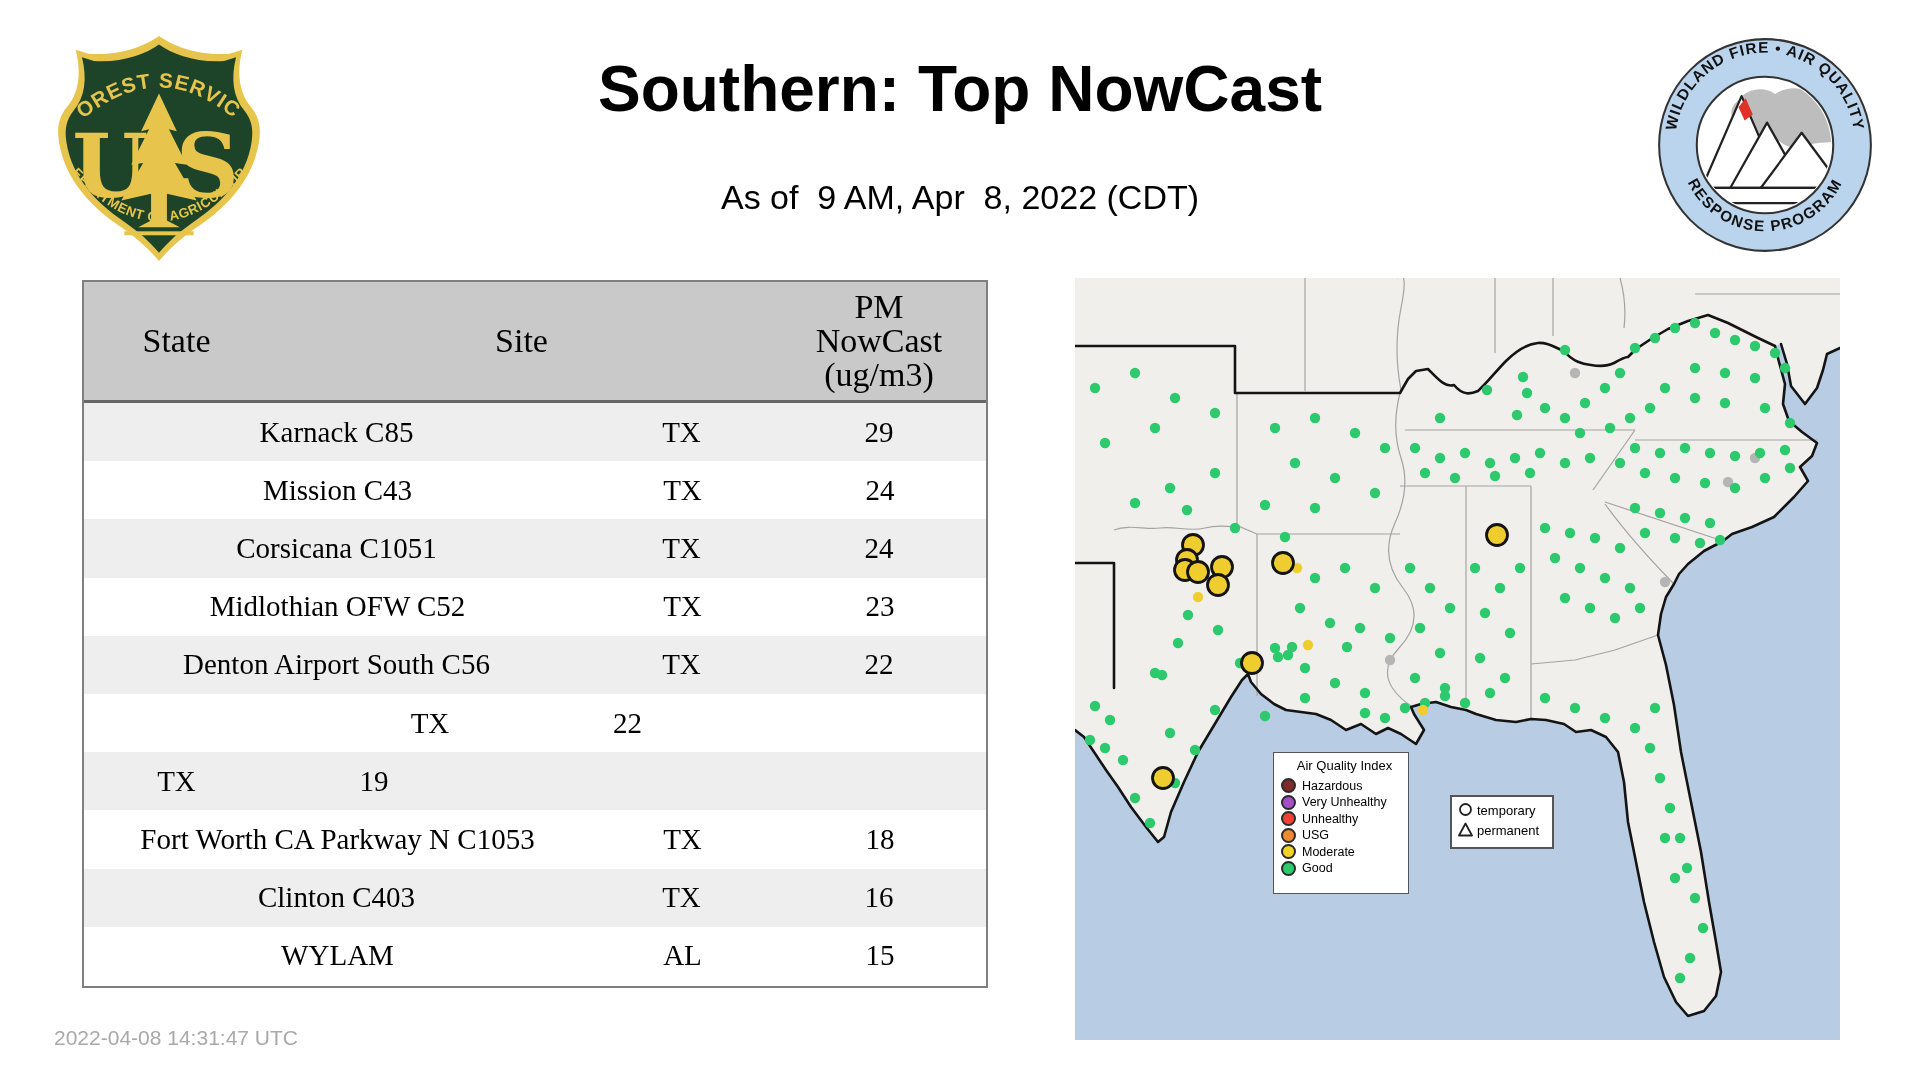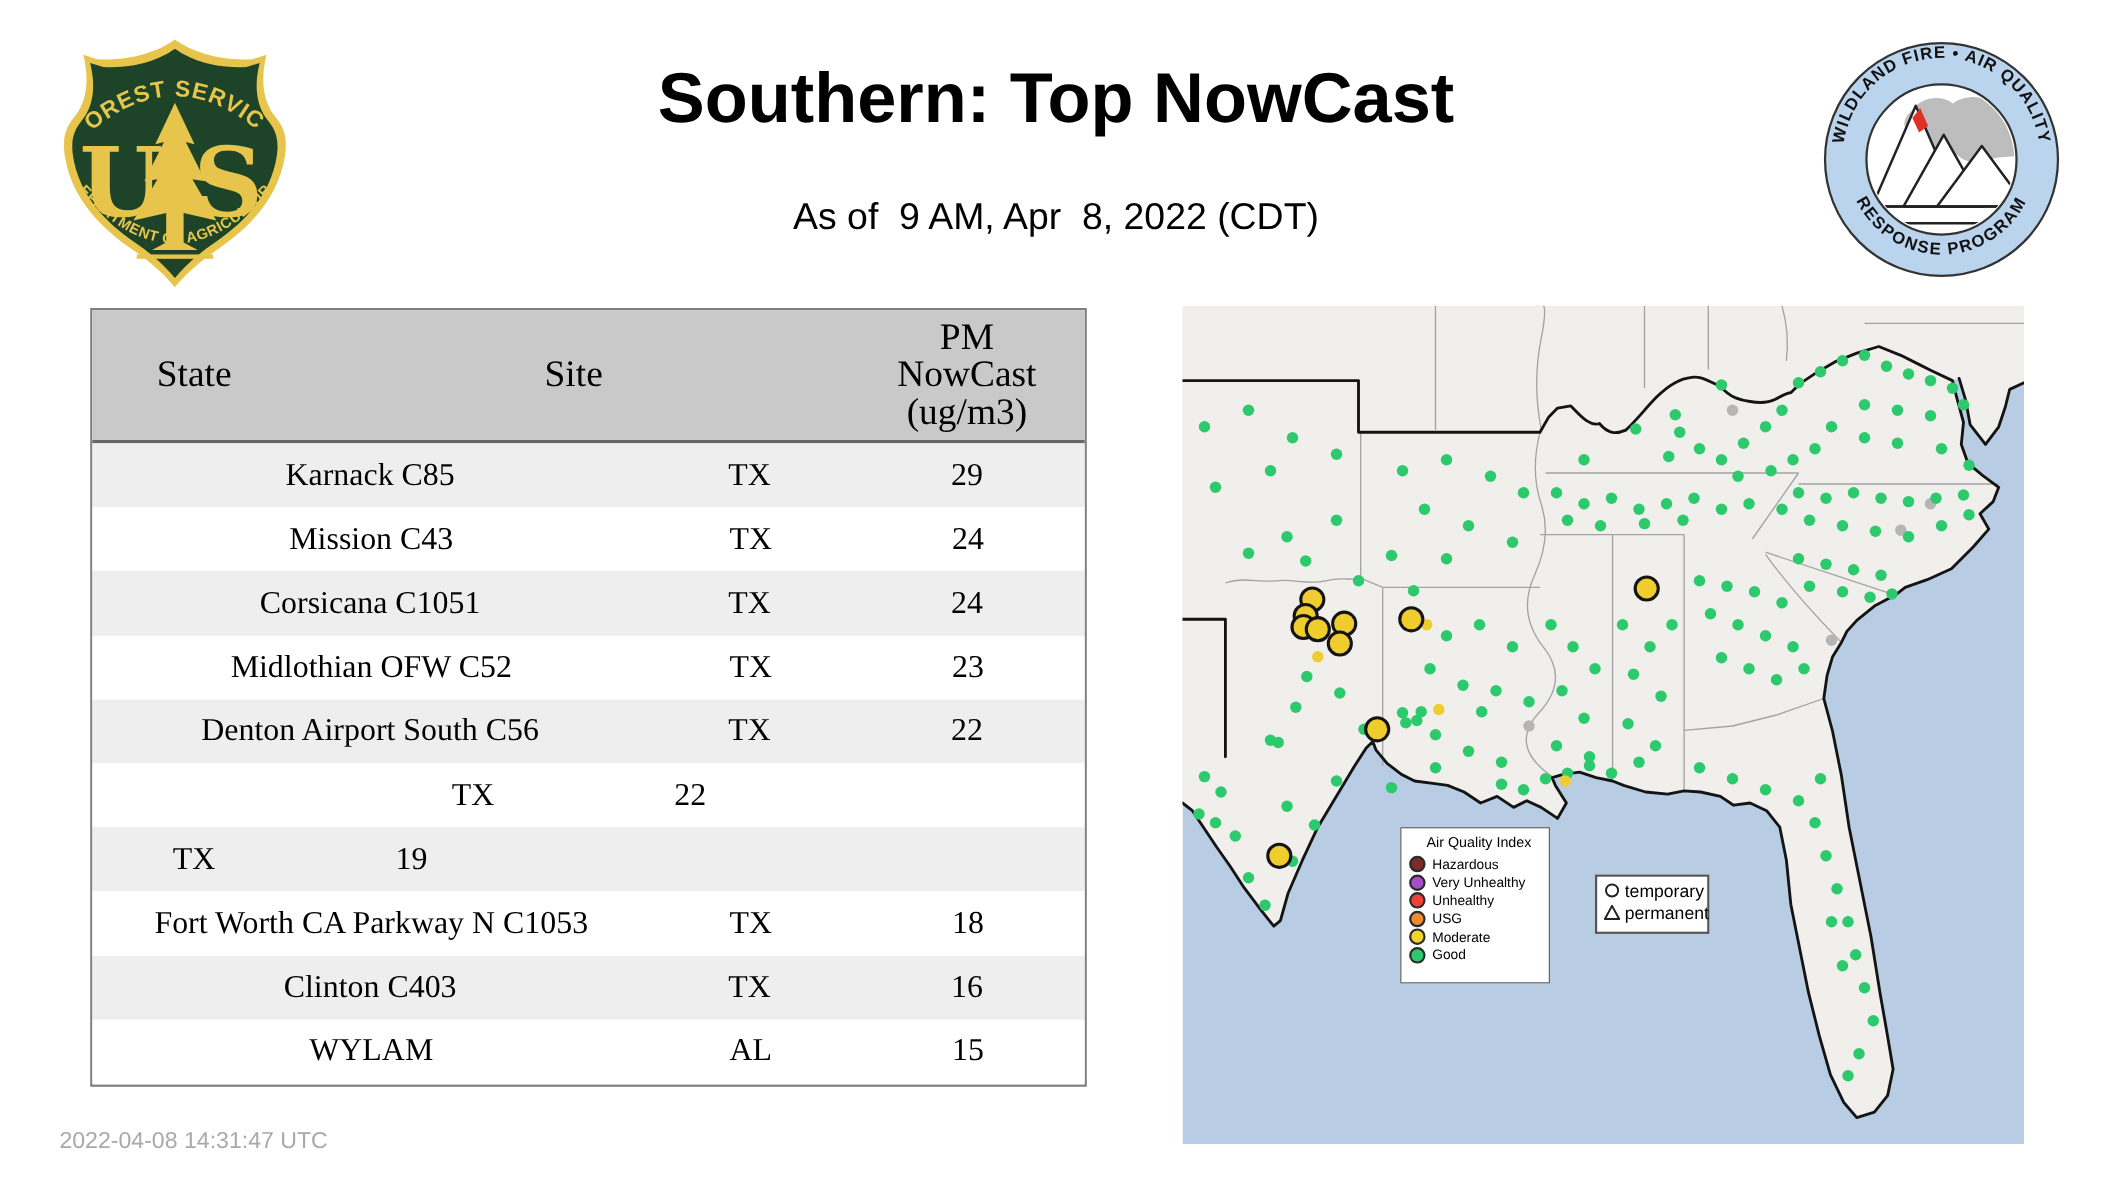--- a/index.html
+++ b/index.html
@@ -38,21 +38,21 @@
   .aqi-legend{position:absolute;left:1273px;top:752px;width:136px;height:142px;
               background:#fff;border:1px solid #555;box-sizing:border-box;
               padding:5px 0 4px 7px;font-size:12.5px;line-height:16.5px;}
   .aqi-legend .lg-title{text-align:center;font-size:13px;margin-bottom:3px;}
   .lg-item{display:flex;align-items:center;height:16.5px;}
   .lg-swatch{width:11px;height:11px;border-radius:50%;border:2px solid #2b2b2b;
              margin-right:6px;flex:0 0 auto;}
 
   .mk-legend{position:absolute;left:1450px;top:795px;width:104px;height:54px;
              background:#fff;border:2px solid #555;box-sizing:border-box;
-             padding:4px 4px 2px 6px;font-size:16px;line-height:14px;}
+             padding:4px 4px 2px 6px;font-size:13px;line-height:14px;}
   .mk-row{display:flex;align-items:center;height:20px;}
   .mk-glyph{width:16px;margin-right:3px;flex:0 0 auto;}
 
   
   .stamp{position:absolute;left:54px;top:1026px;font-size:21px;color:#a9a9a9;}
 </style>
 </head>
 <body>
 
 <div class="title">Southern: Top NowCast</div>

